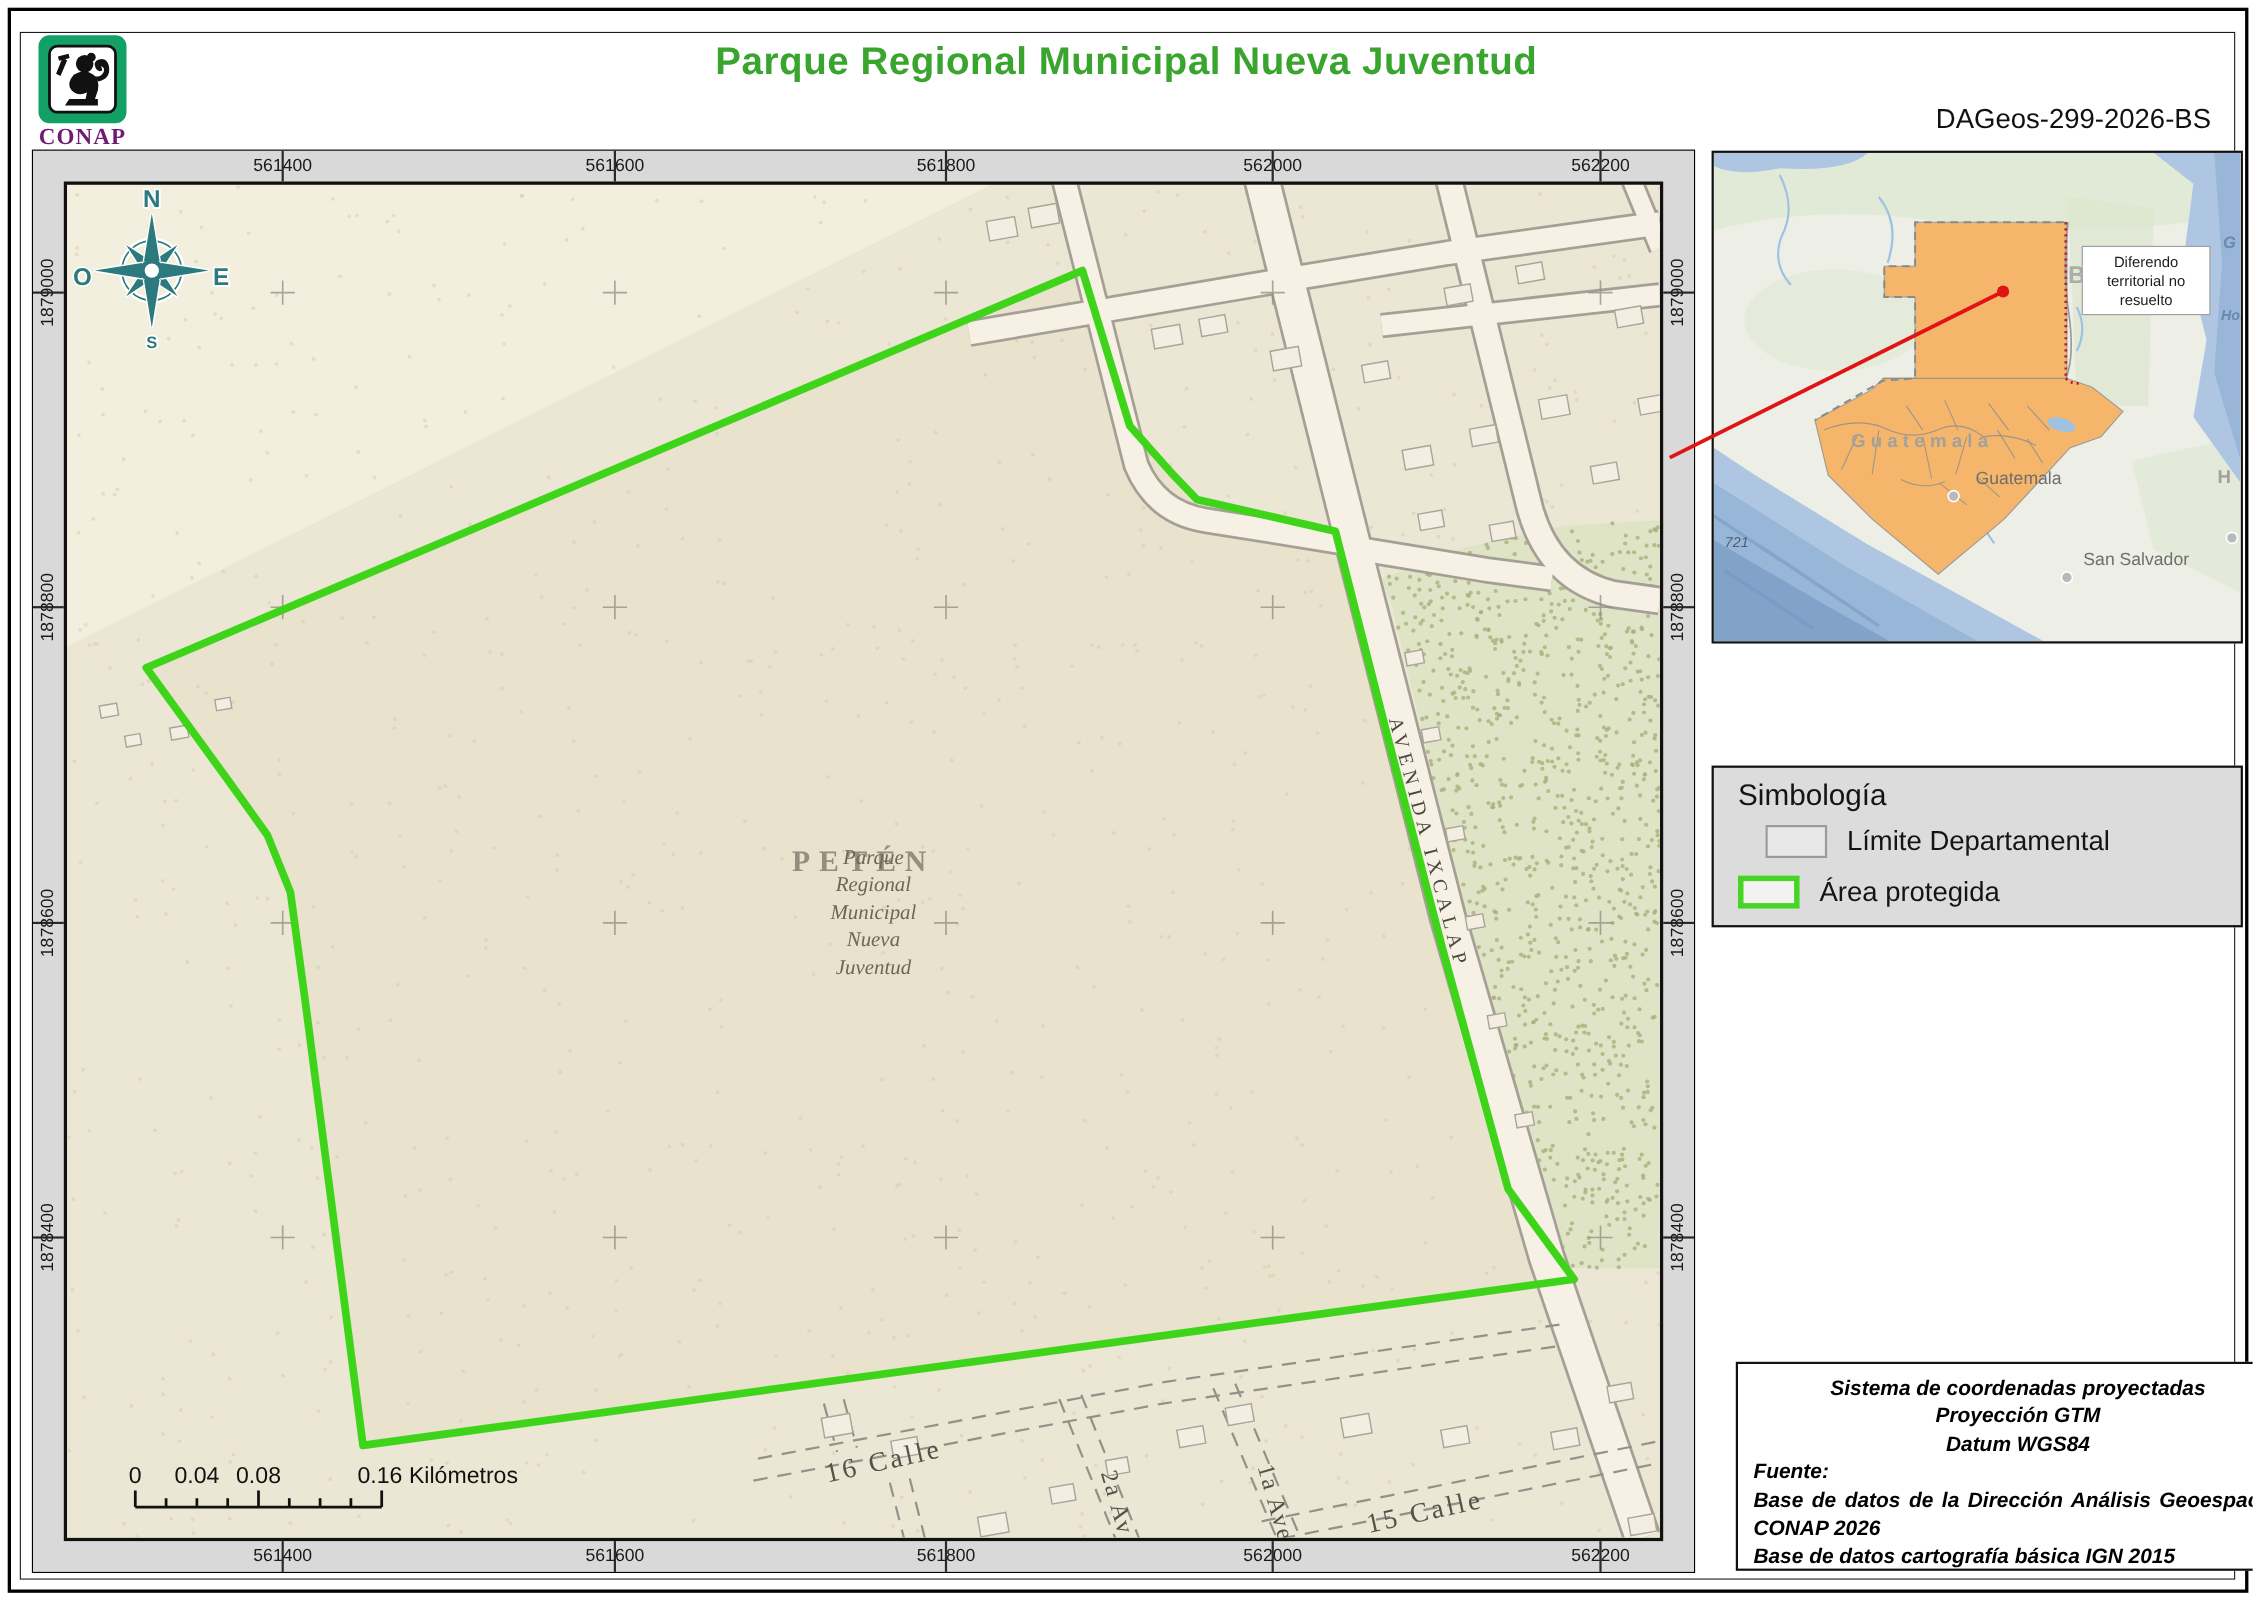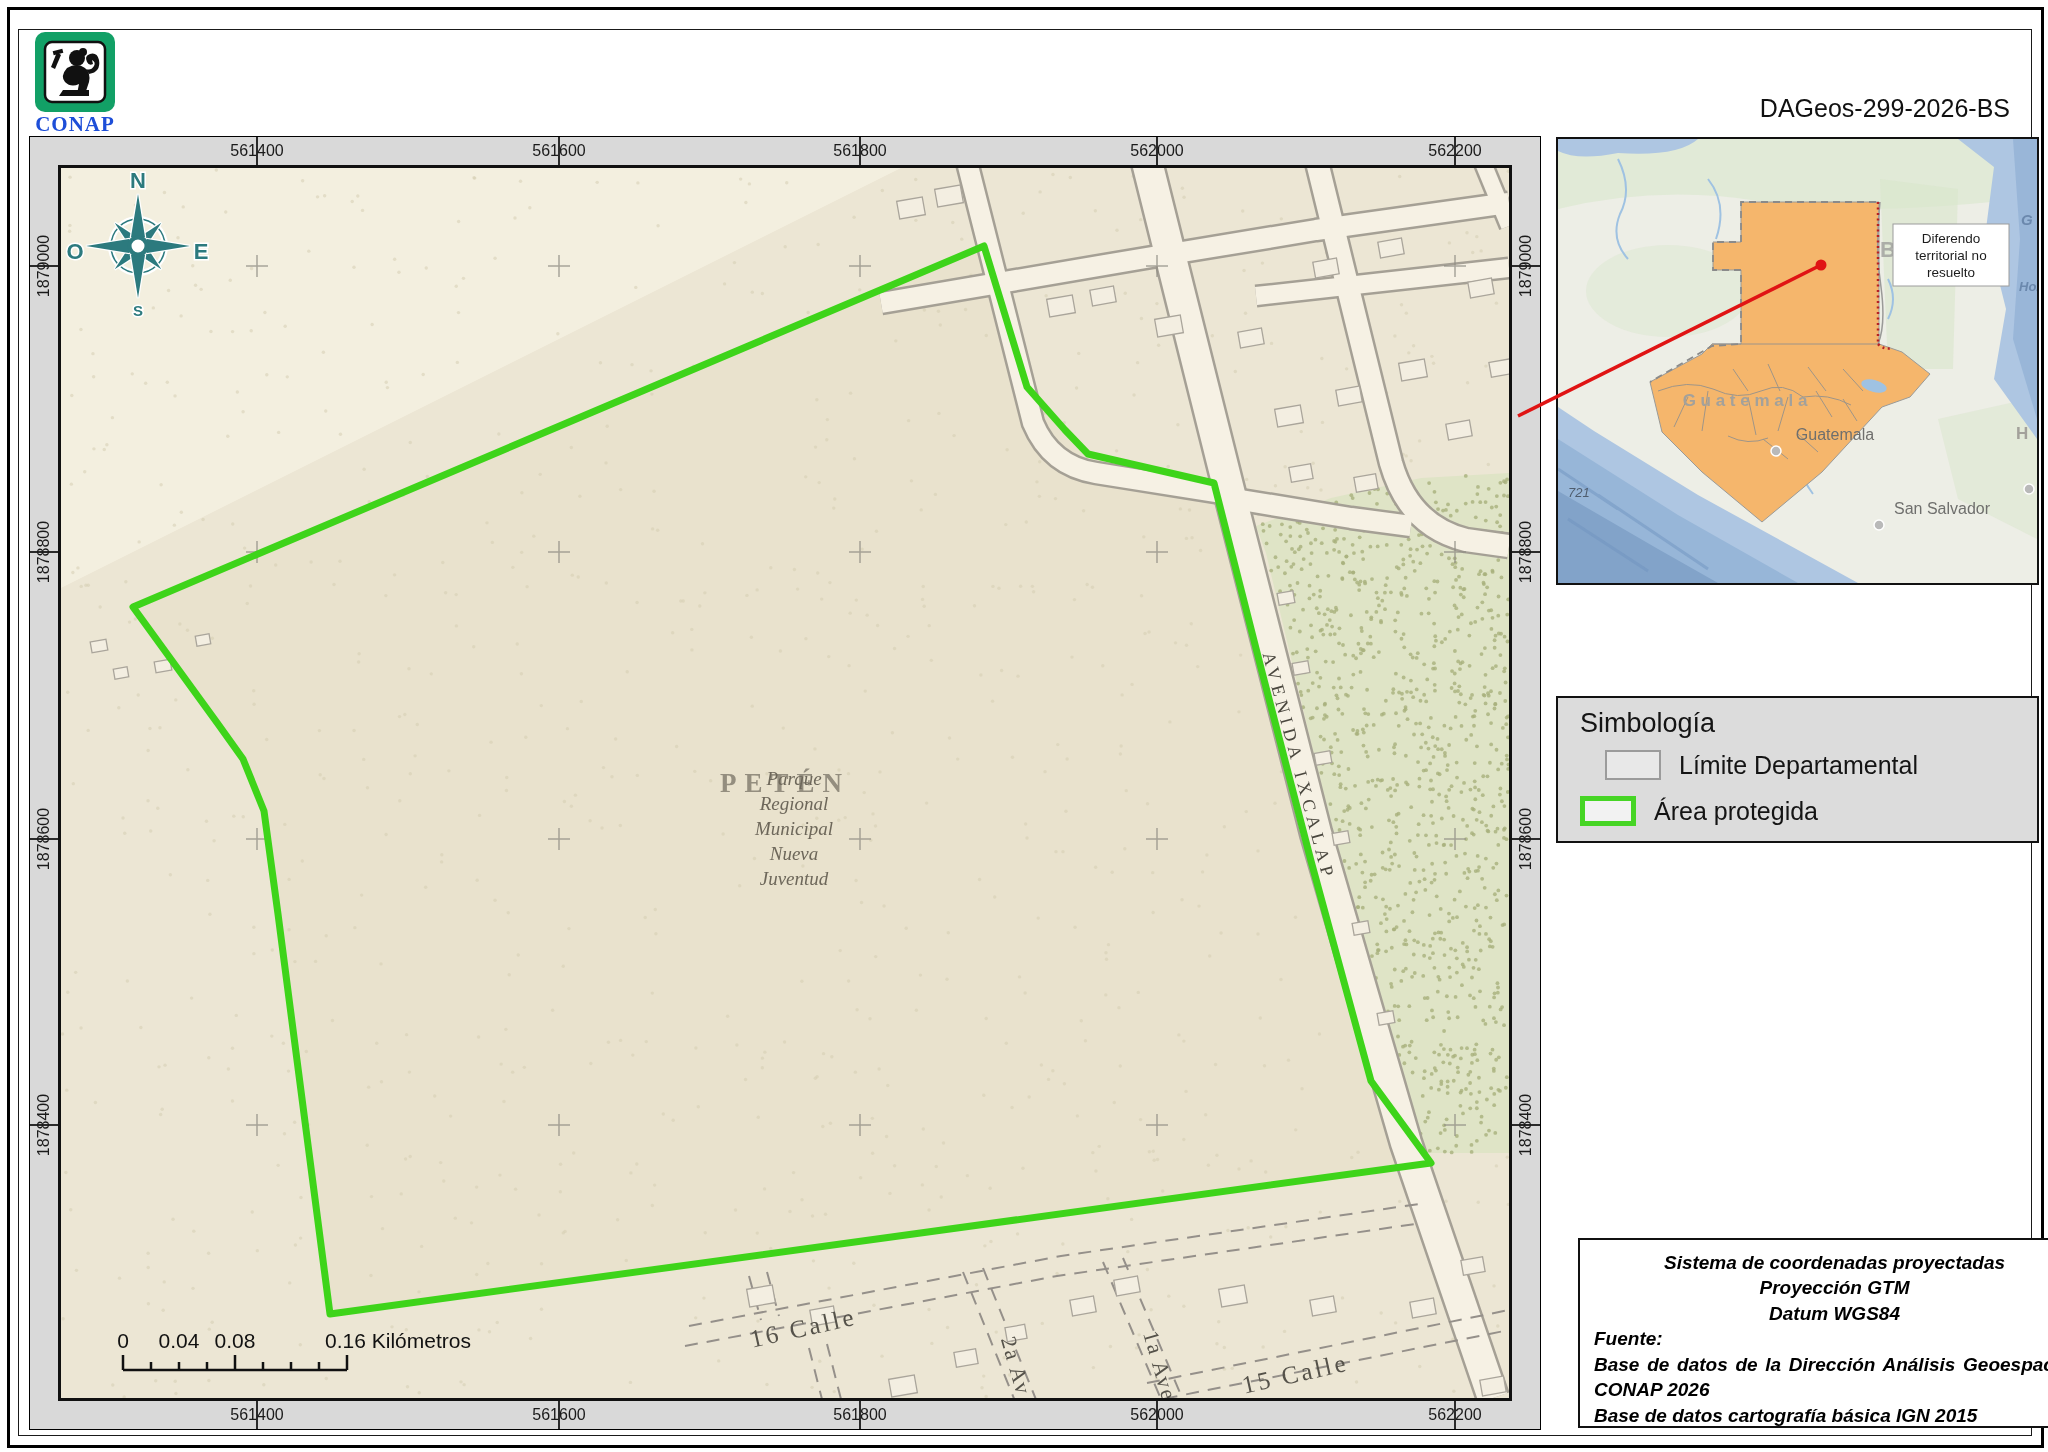--- a/index.html
+++ b/index.html
@@ -4,21 +4,21 @@
 <style>
   html,body{margin:0;padding:0;background:#ffffff;}
   #page{position:relative;width:2048px;height:1452px;background:#ffffff;overflow:hidden;
         font-family:"Liberation Sans","DejaVu Sans",sans-serif;color:#111;}
   .abs{position:absolute;}
   #outer-border{left:7px;top:7px;width:2031px;height:1435px;border:3px solid #000;}
   #inner-frame{left:18px;top:29px;width:2012px;height:1405px;border:1.5px solid #1a1a1a;}
   
   #logo{left:33px;top:30px;width:84px;height:84px;}
   #logo-text{left:18px;top:112px;width:114px;text-align:center;font-weight:800;font-size:21px;
-             letter-spacing:1px;color:#1d4ed8;font-family:"Liberation Serif","DejaVu Serif",serif;}
+             letter-spacing:1px;color:#701a75;font-family:"Liberation Serif","DejaVu Serif",serif;}
   #page-title{left:0;right:0;top:36px;text-align:center;font-size:35px;font-weight:700;
               letter-spacing:.5px;color:#3aa52e;}
   #doc-code{right:38px;top:94px;font-size:25px;color:#111;}
   
   #map-frame{left:29px;top:136px;width:1510px;height:1292px;border:1px solid #000;background:#d9d9d9;}
   #map-inner{left:28px;top:28px;width:1448px;height:1230px;border:3px solid #111;background:#ece6d4;overflow:hidden;}
   .tickmark{position:absolute;background:#2a2a2a;}
   .axis-label{position:absolute;font-size:16px;color:#1a1a1a;white-space:nowrap;
               transform:translate(-50%,-50%);}
   .axis-label.vert{transform:translate(-50%,-50%) rotate(-90deg);}
@@ -57,20 +57,21 @@
         <circle cx="50" cy="22" r="4"></circle>
         <path d="M34 38 q10 -6 18 0 q6 5 4 14 l-4 12 h-8 l2 -10 q-8 4 -14 -2 q-5 -6 2 -14 z"></path>
         <path d="M24 22 l4 3 -6 14 -4 -2 z"></path>
         <rect x="20" y="20" width="10" height="4" transform="rotate(-15 25 22)"></rect>
         <path d="M30 60 h26 v6 h-30 z"></path>
         <path d="M56 44 q12 -2 10 -14 q-2 -8 -9 -6 q-6 2 -3 8 q2 4 6 2 l-1 -4 q4 2 2 6 q-3 5 -8 3 z"></path>
       </g>
     </svg>
   </div>
   <div class="abs" id="logo-text">CONAP</div>
+  <div class="abs" id="page-title">Parque Regional Municipal Nueva Juventud</div>
   <div class="abs" id="doc-code">DAGeos-299-2026-BS</div>
 
   <div class="abs" id="map-frame">
     <div class="abs" id="map-inner">
       <svg id="map-svg" width="1448" height="1230" viewBox="0 0 1448 1230">
         <g id="g-base">
             <rect x="0" y="0" width="1448" height="1230" fill="#ece6d4"></rect>
             <polygon points="0,0 840,0 0,420" fill="#f4efe0" opacity="0.9"></polygon>
             <polygon points="923,78 966,219 1004,262 1027,286 1153,315 1200,500 1250,693 1310,913 1370,995 269,1146 217,746 203,643 182,591 157,556 72,439" fill="#e6dcc3" opacity="0.38"></polygon>
             <polygon points="1195,358 1270,330 1360,310 1448,305 1448,985 1365,985 1346,920 1268,650 1205,385" fill="#dfe4c6"></polygon>

